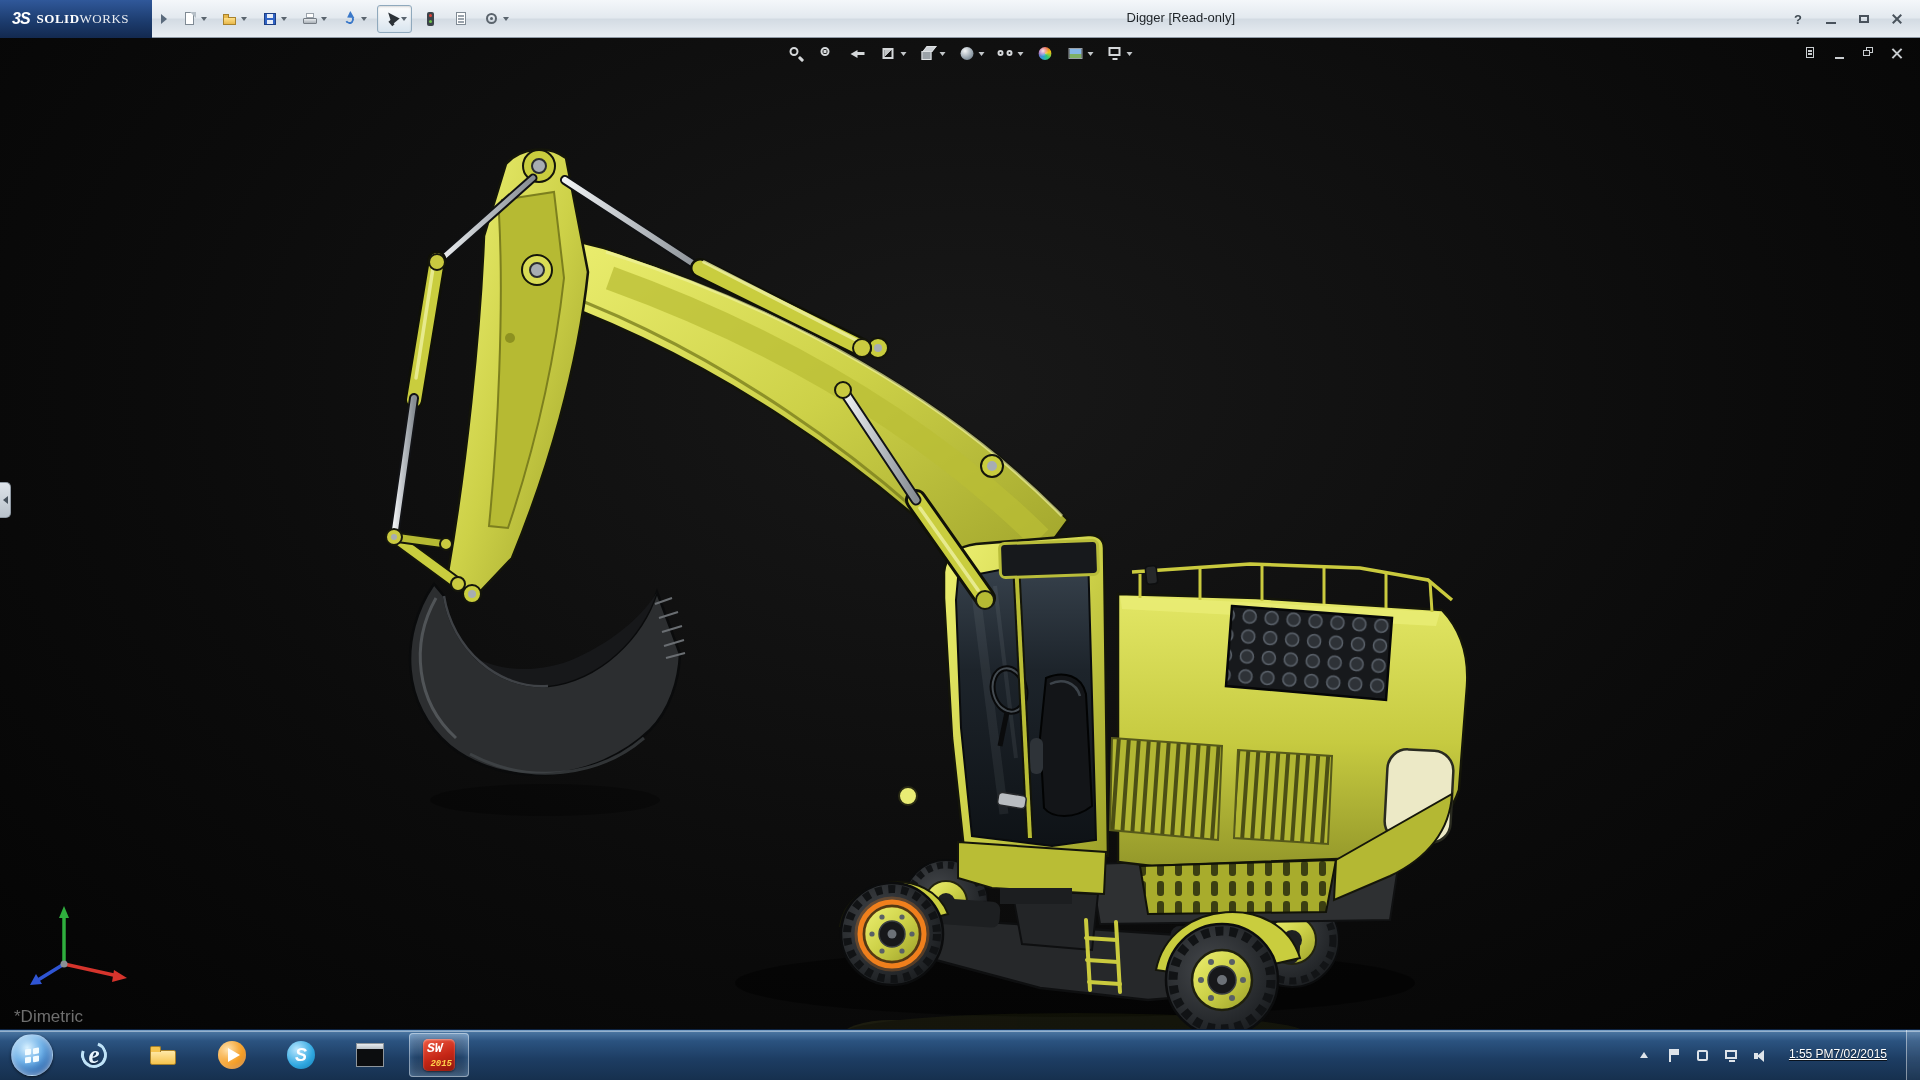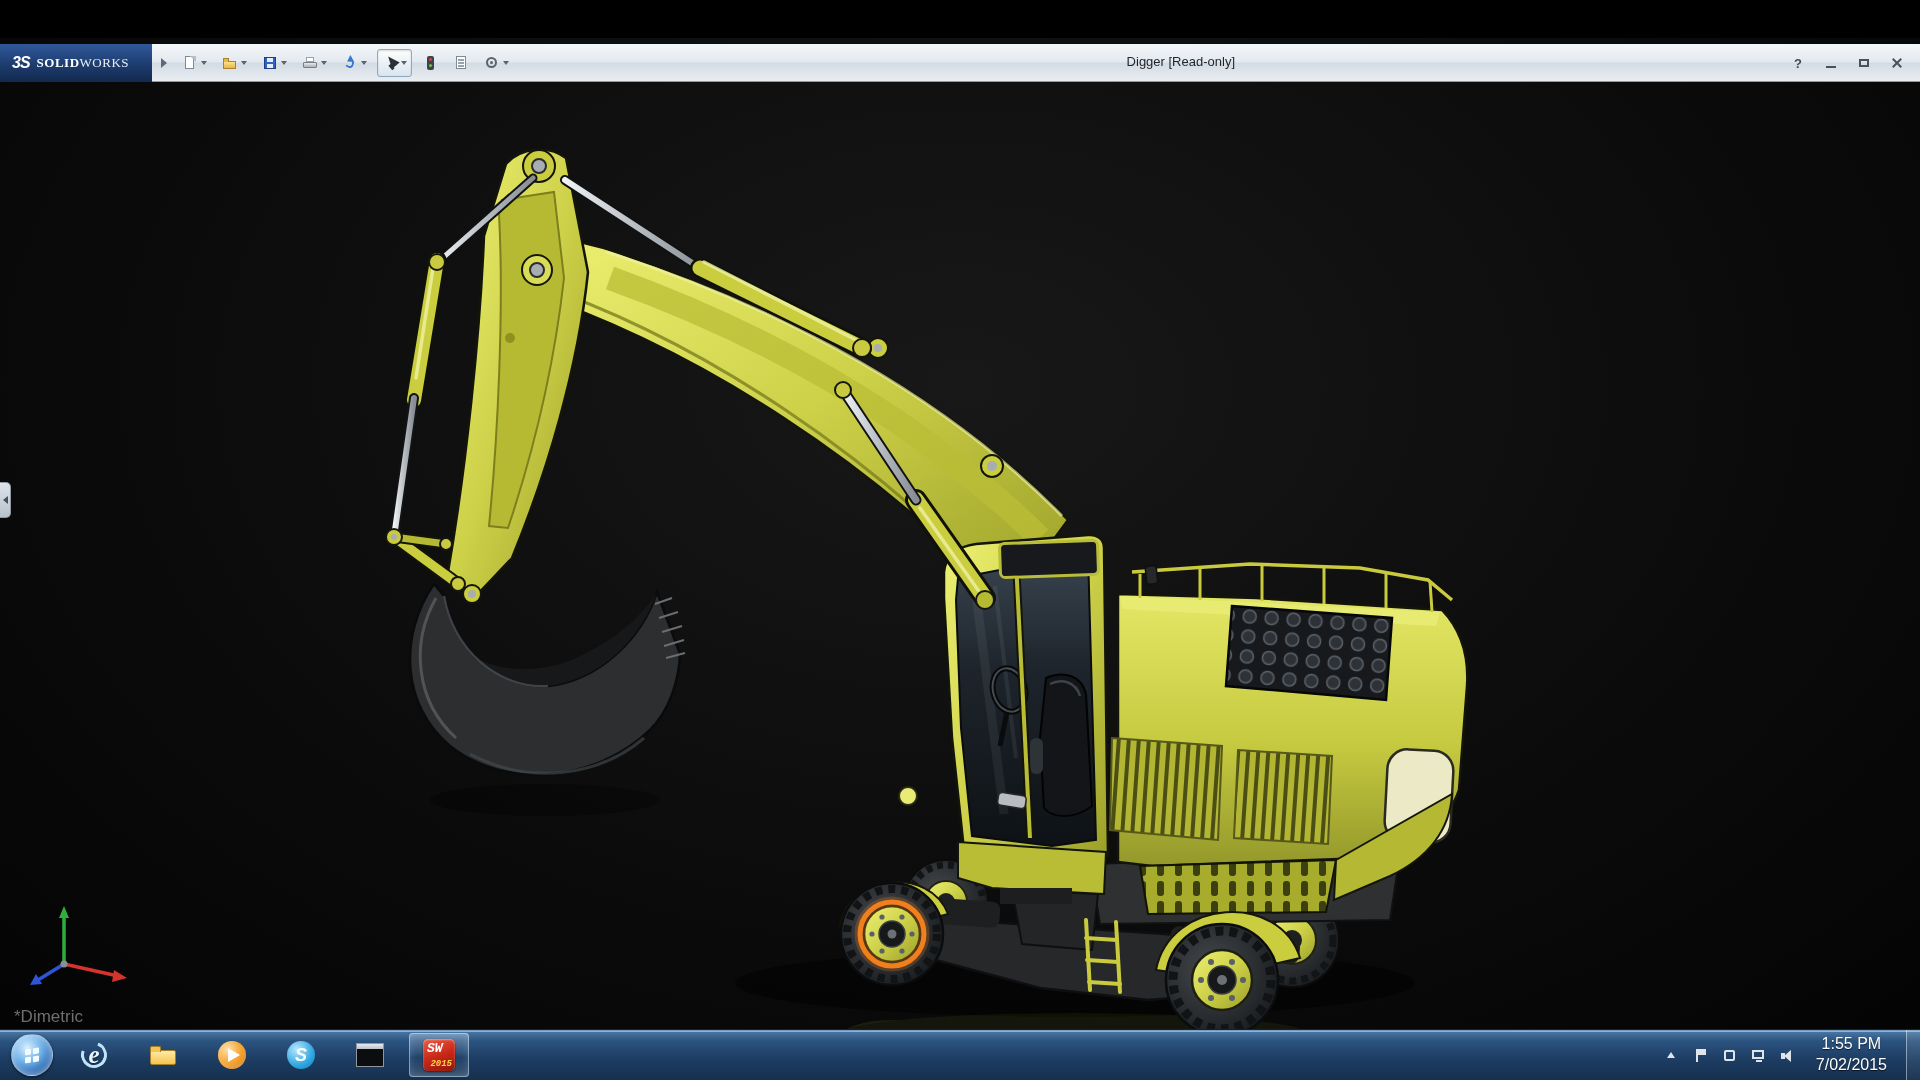--- a/index.html
+++ b/index.html
@@ -6,21 +6,21 @@
   html,body { width:1920px; height:1080px; overflow:hidden; background:#000;
               font-family:"Liberation Sans", sans-serif; }
   button { background:none; border:none; font:inherit; color:inherit; cursor:default; }
 
   #app { position:relative; width:1920px; height:1080px; background:#000;
          overflow:hidden; -webkit-user-select:none; user-select:none; }
 
   
   .menubar { position:absolute; top:0; left:0; width:1920px; height:38px;
     background:linear-gradient(#f4f7fa,#e3e9ef 48%,#d3dbe3 52%,#e9eef3);
-    border-bottom:1px solid #8f9aa6; display:flex; align-items:center; z-index:30;margin-top:44px; }
+    border-bottom:1px solid #8f9aa6; display:flex; align-items:center; z-index:30; }
   .brand { height:38px; min-width:152px; padding:0 12px;
     background:linear-gradient(#30589a,#1b3a6b 60%,#13294f);
     display:flex; align-items:center; gap:7px; color:#fff; }
   .brand-mark { font-size:16px; font-weight:bold; font-style:italic; letter-spacing:-1px; }
   .brand-name { font-size:13px; letter-spacing:.5px;font-family:Liberation Serif, serif; }
   .brand-name b { font-weight:bold; }
   .brand-name span { font-weight:normal; opacity:.9; }
   .menu-expand { width:0; height:0; border-top:5px solid transparent;
     border-bottom:5px solid transparent; border-left:6px solid #5a6a7c; margin:0 10px 0 9px; }
 
@@ -175,22 +175,22 @@
     border-right:4.5px solid transparent; border-bottom:6.5px solid #e9edf1; }
   .ic-tray-flag::before { left:4px; top:2px; width:2px; height:13px; background:#e9edf1; }
   .ic-tray-flag::after { left:6px; top:2px; width:8px; height:6px; background:#e9edf1; }
   .ic-tray-app::before { left:3px; top:3px; width:11px; height:11px; border:2px solid #e9edf1; border-radius:2px; }
   .ic-tray-network::before { left:2px; top:3px; width:12px; height:9px; border:2px solid #e9edf1; }
   .ic-tray-network::after { left:6px; top:13px; width:6px; height:2px; background:#e9edf1; }
   .ic-tray-volume::before { left:2px; top:6px; width:4px; height:6px; background:#e9edf1; }
   .ic-tray-volume::after { left:5px; top:3px; border-right:7px solid #e9edf1;
     border-top:6px solid transparent; border-bottom:6px solid transparent; }
 
-  .clock { display:flex; flex-direction:column; align-items:center; justify-content:center;
-    color:#fff; font-size:16px; line-height:1.3; text-shadow:0 1px 1px rgba(0,0,0,.7); padding:0 8px; }
+  .clock { display:flex; flex-direction:row; align-items:center; justify-content:center;
+    color:#fff; font-size:12px; line-height:1.3; text-shadow:0 1px 1px rgba(0,0,0,.7); padding:0 8px;text-decoration:underline; }
   .show-desktop { width:14px; height:51px; border-left:1px solid rgba(255,255,255,.45);
     background:linear-gradient(rgba(255,255,255,.12), rgba(255,255,255,.03)); }
 </style>
 </head>
 <body>
 
 <div id="app">
 
   <div class="menubar">
     <div class="brand">

